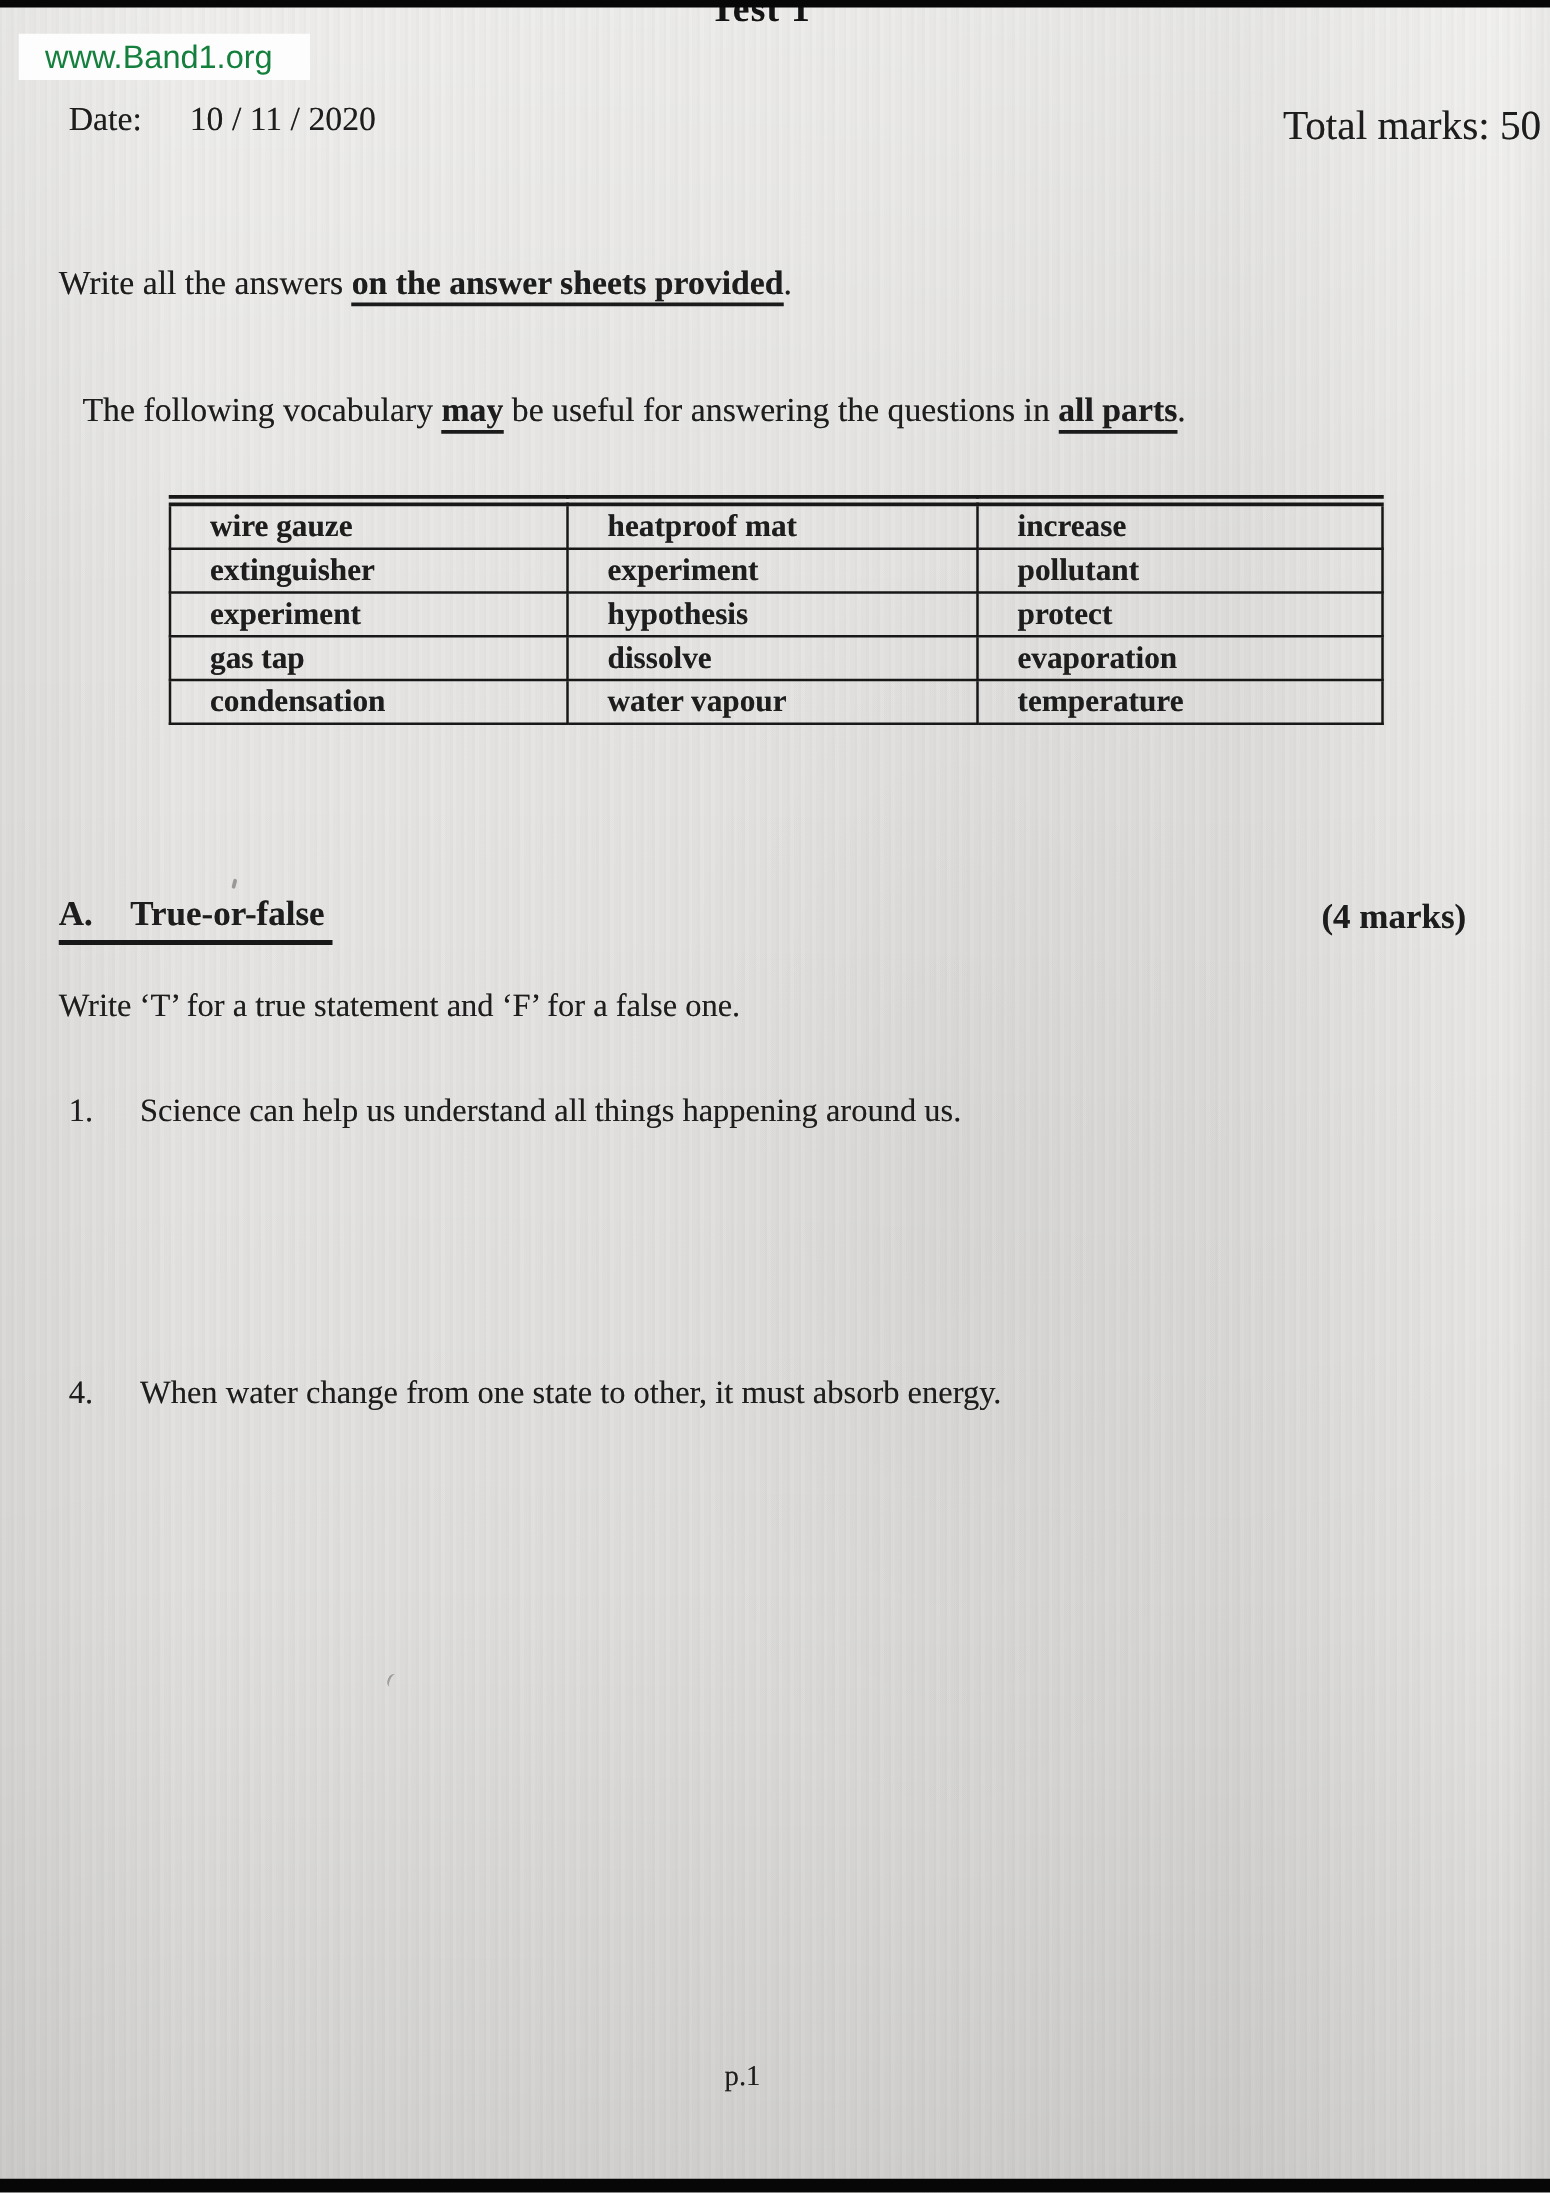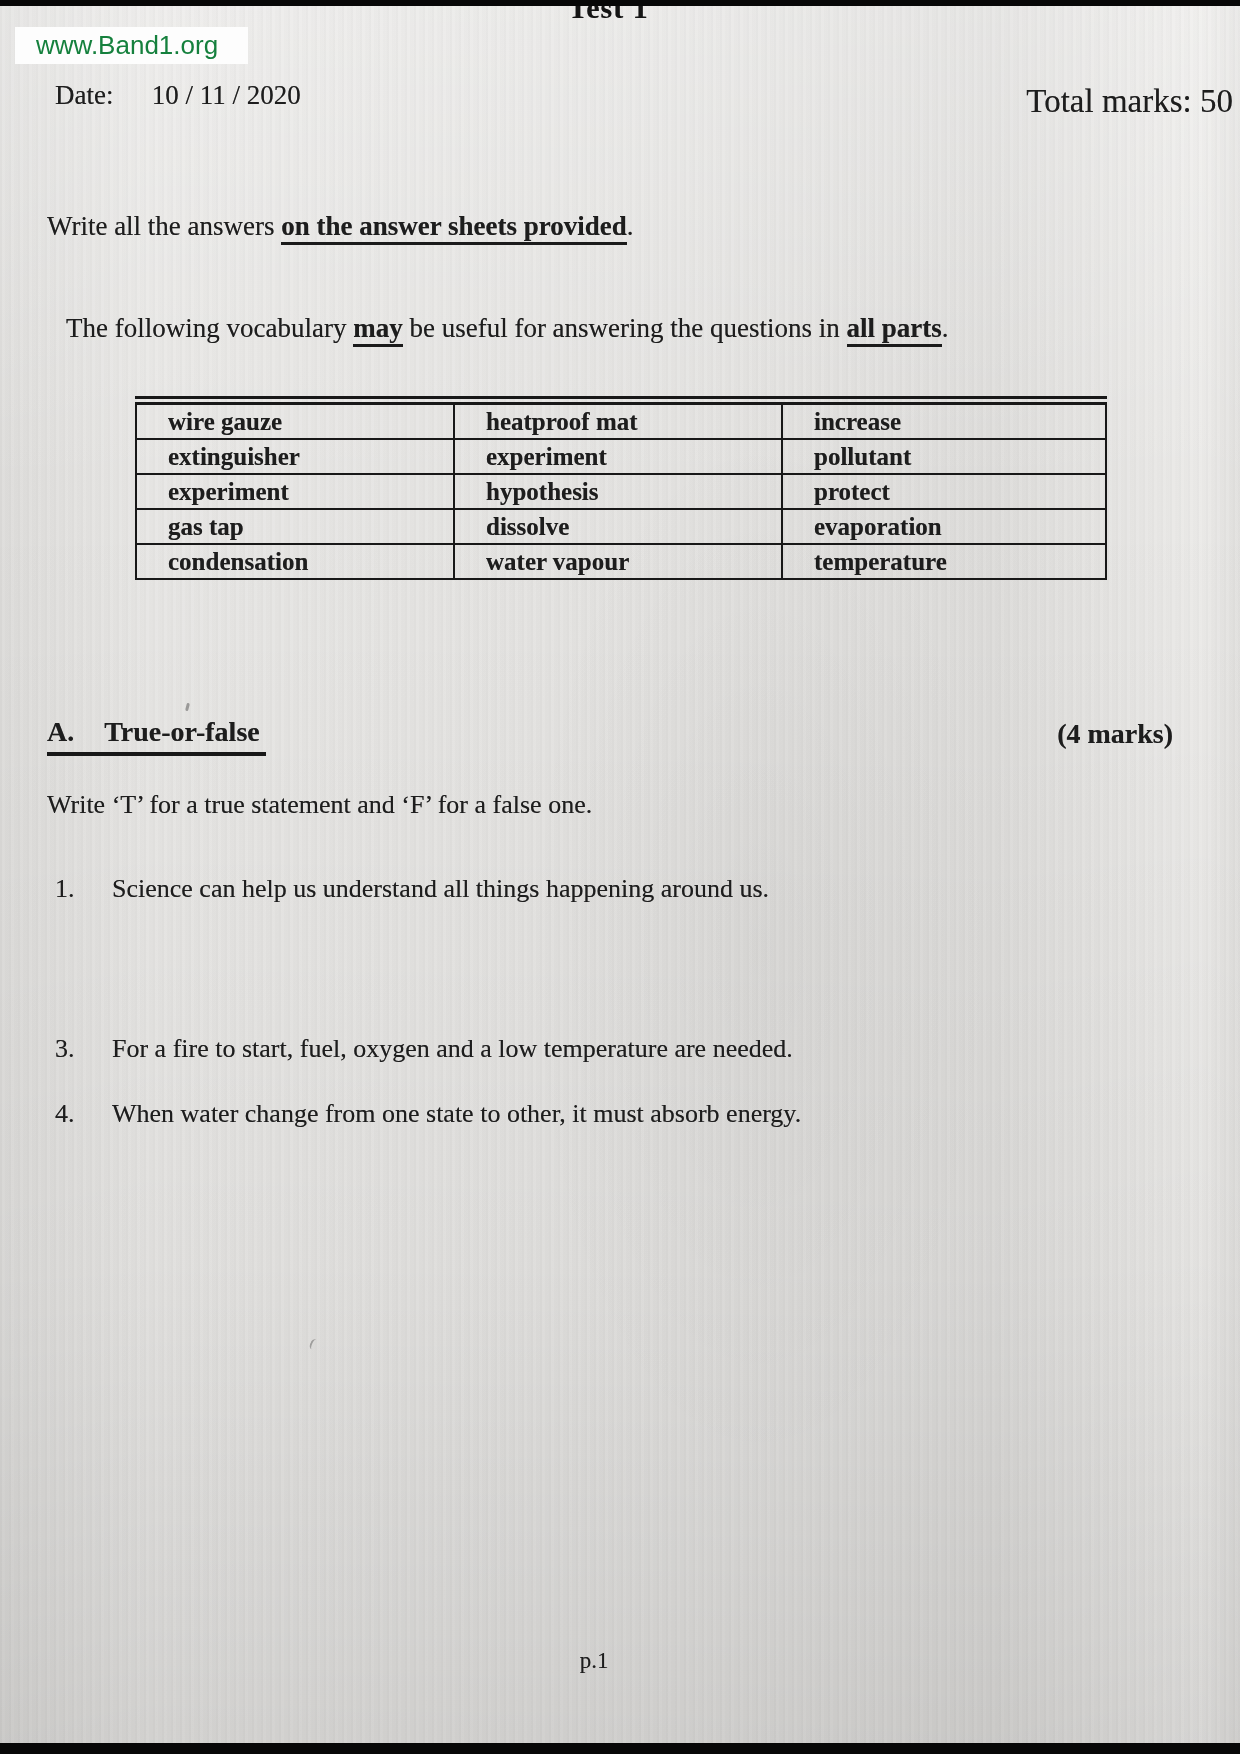--- a/index.html
+++ b/index.html
@@ -146,23 +146,20 @@
     <span class="head-marks">(4 marks)</span>
   </div>
 
   <div class="instruction">Write ‘T’ for a true statement and ‘F’ for a false one.</div>
 
   <div class="q q1">
     <span class="qnum">1.</span><span class="qtext">Science can help us understand all things happening around us.</span>
   </div>
 
 
-  <div class="q q3">
-    <span class="qnum">3.</span><span class="qtext">For a fire to start, fuel, oxygen and a low temperature are needed.</span>
-  </div>
 
   <div class="q q4">
     <span class="qnum">4.</span><span class="qtext">When water change from one state to other, it must absorb energy.</span>
   </div>
 
   <div class="artifact-b"></div>
 
   <div class="page-num">p.1</div>
 
   <div class="edge-bar bottom"></div>

